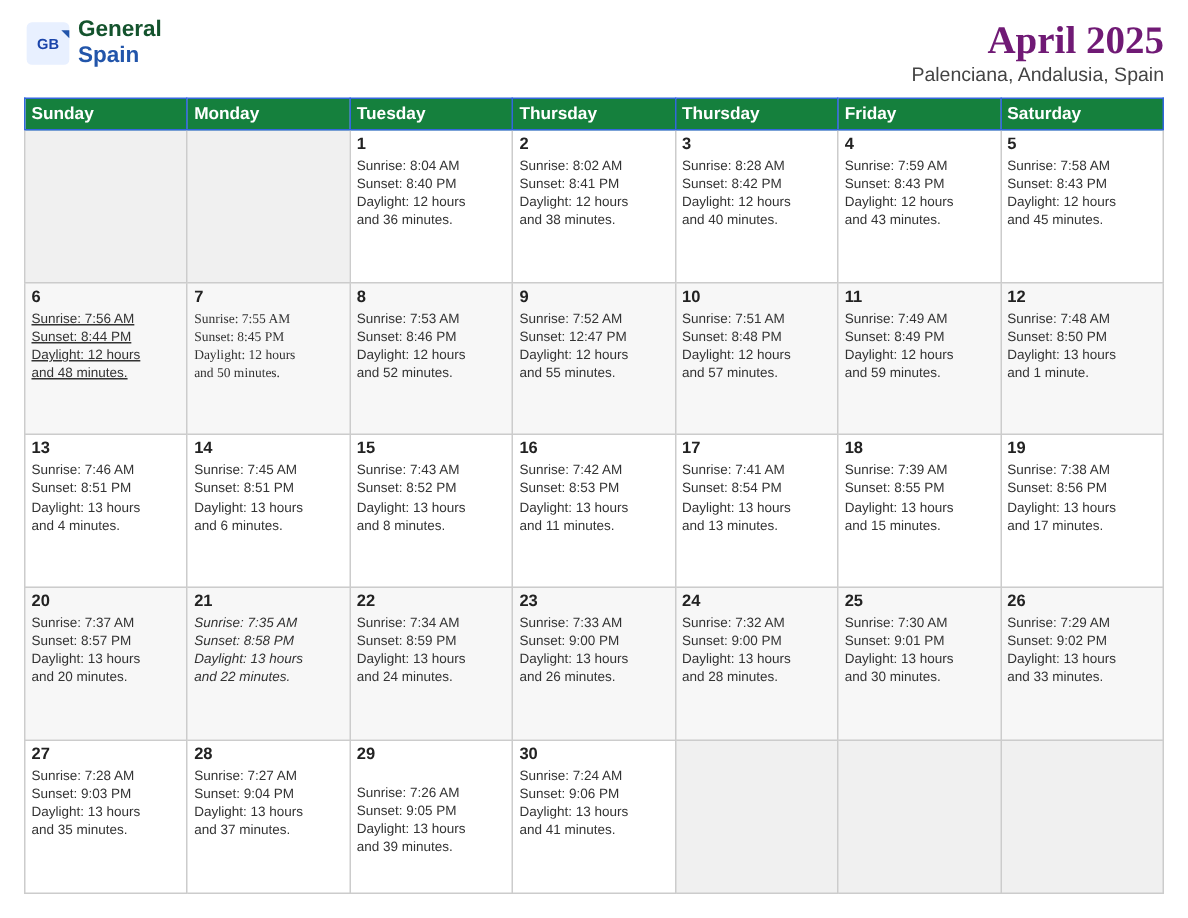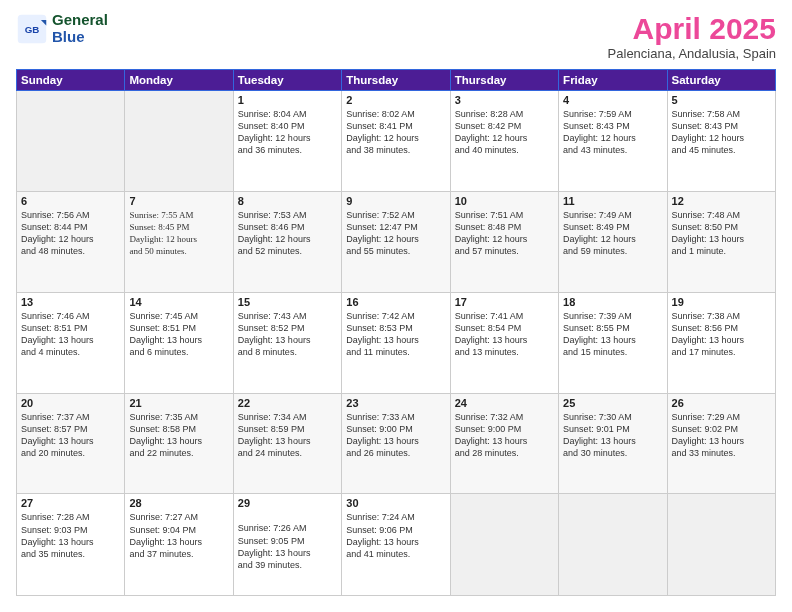--- a/index.html
+++ b/index.html
@@ -44,37 +44,38 @@
       color: #2255aa;
     }
     .logo-icon {
       width: 32px;
       height: 32px;
     }
     .title-block {
       text-align: right;
     }
     .title-month {
-      font-size: 30px;
-      font-weight: bold;
-      color: #ec4899;
+      font-size: 26px;
+      font-weight: bold;
+      color: #701a75;
+      font-family: Liberation Serif, serif;
     }
     .title-location {
       font-size: 13px;
       color: #444;
     }
     .calendar {
       flex: 1;
       border: 1px solid #ccc;
       border-collapse: collapse;
       width: 100%;
       table-layout: fixed;
     }
     .calendar th {
-      background: #4c1d95;
+      background: #15803d;
       color: #fff;
       font-size: 11.5px;
       font-weight: bold;
       padding: 4px 4px;
       text-align: left;
       border: 1px solid #3366dd;
     }
     .calendar td {
       border: 1px solid #ccc;
       vertical-align: top;
@@ -113,21 +114,21 @@
 <div class="page">
   <div class="header">
     <div class="logo">
       <svg class="logo-icon" viewBox="0 0 36 36">
         <rect x="2" y="2" width="32" height="32" rx="4" fill="#e8f0ff"></rect>
         <text x="18" y="22" text-anchor="middle" font-size="11" font-weight="bold" fill="#1a44aa" font-family="Arial">GB</text>
         <polygon points="28,8 34,14 34,8" fill="#2255aa"></polygon>
       </svg>
       <div class="logo-text">
         <span class="logo-general">General</span>
-        <span class="logo-blue">Blue</span>
+        <span class="logo-blue">Spain</span>
       </div>
     </div>
     <div class="title-block">
       <div class="title-month">April 2025</div>
       <div class="title-location">Palenciana, Andalusia, Spain</div>
     </div>
   </div>
 
   <table class="calendar">
     <thead>
@@ -177,21 +178,21 @@
             <span class="day-num">5</span>
             <div class="day-info" style="white-space: pre-line;">Sunrise: 7:58 AM
 Sunset: 8:43 PM
 Daylight: 12 hours
 and 45 minutes.</div>
           </td>
         </tr>
         <tr>
           <td>
             <span class="day-num">6</span>
-            <div class="day-info" style="white-space: pre-line;">Sunrise: 7:56 AM
+            <div class="day-info" style="white-space: pre-line; text-decoration: underline;">Sunrise: 7:56 AM
 Sunset: 8:44 PM
 Daylight: 12 hours
 and 48 minutes.</div>
           </td>
           <td>
             <span class="day-num">7</span>
             <div class="day-info" style="white-space: pre-line; font-family: Liberation Serif, serif;">Sunrise: 7:55 AM
 Sunset: 8:45 PM
 Daylight: 12 hours
 and 50 minutes.</div>
@@ -286,21 +287,21 @@
         <tr>
           <td>
             <span class="day-num">20</span>
             <div class="day-info" style="white-space: pre-line;">Sunrise: 7:37 AM
 Sunset: 8:57 PM
 Daylight: 13 hours
 and 20 minutes.</div>
           </td>
           <td>
             <span class="day-num">21</span>
-            <div class="day-info" style="white-space: pre-line;">Sunrise: 7:35 AM
+            <div class="day-info" style="white-space: pre-line; font-style: italic;">Sunrise: 7:35 AM
 Sunset: 8:58 PM
 Daylight: 13 hours
 and 22 minutes.</div>
           </td>
           <td>
             <span class="day-num">22</span>
             <div class="day-info" style="white-space: pre-line;">Sunrise: 7:34 AM
 Sunset: 8:59 PM
 Daylight: 13 hours
 and 24 minutes.</div>

